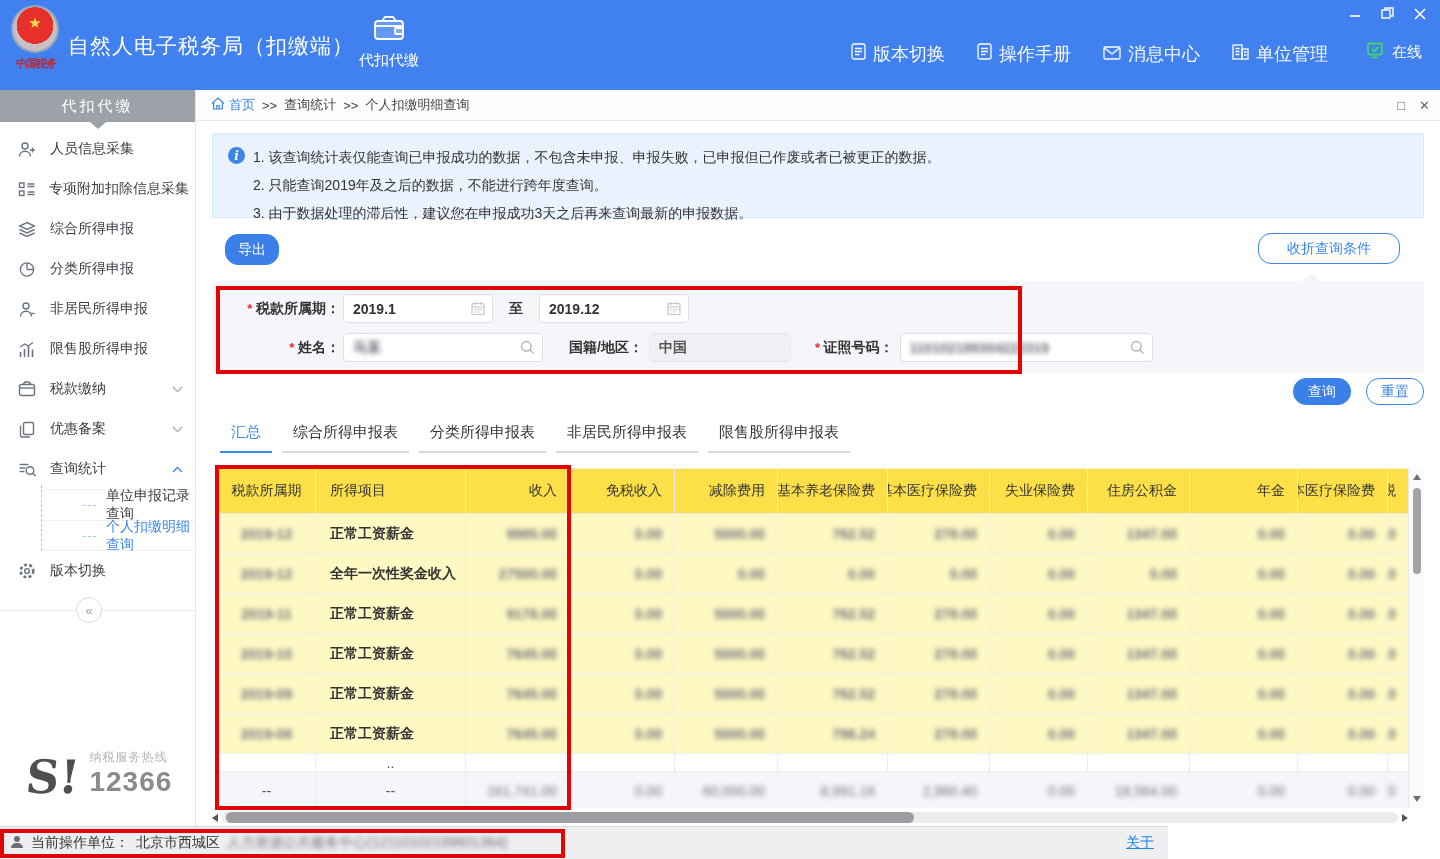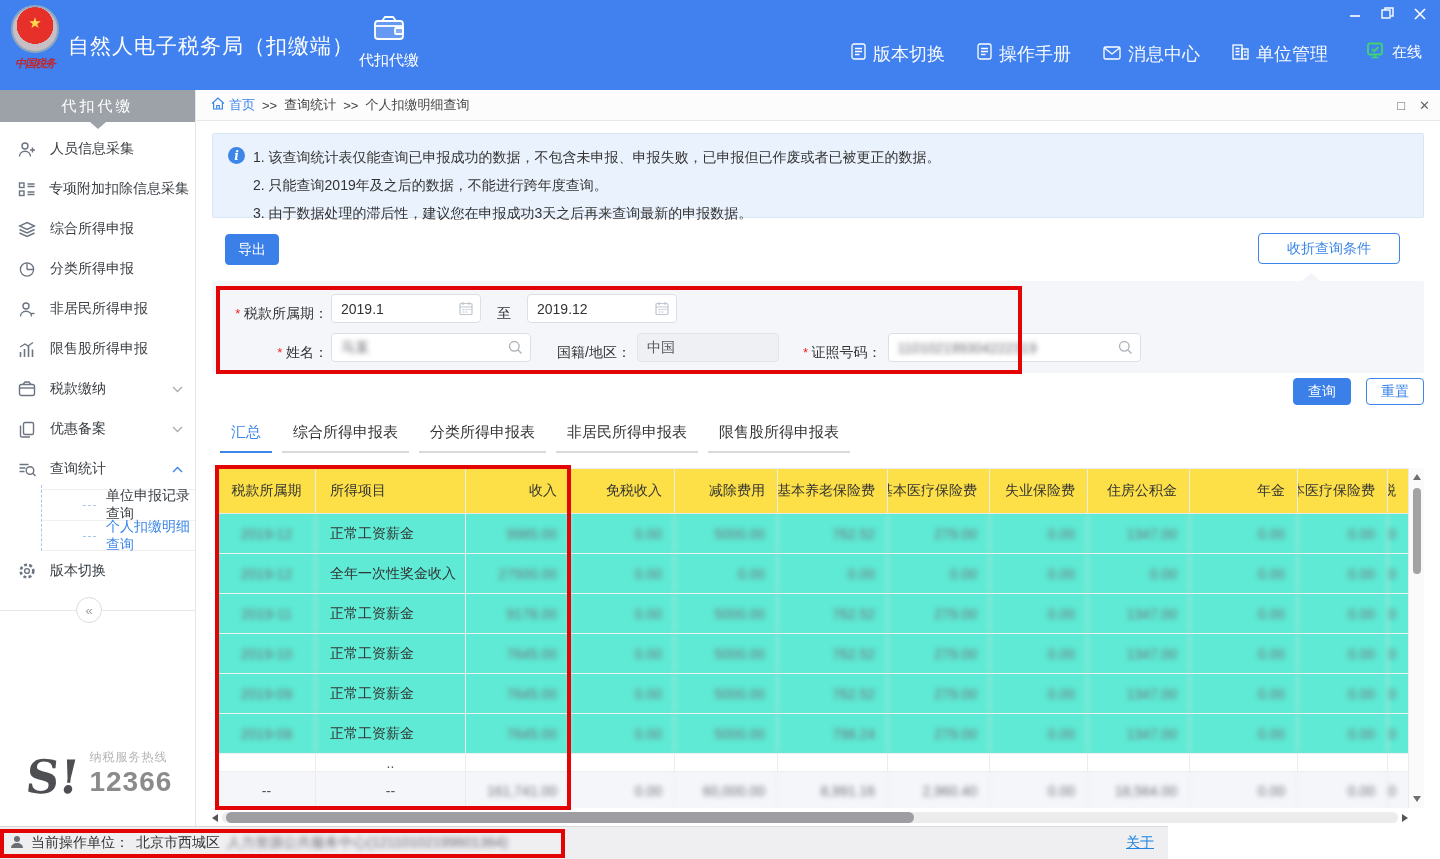--- a/index.html
+++ b/index.html
@@ -57,49 +57,49 @@
   .panel-ctl { position:absolute; right:10px; top:0; height:30px; display:flex; align-items:center; gap:14px; color:#666; font-size:13px; }
   .panel-ctl span { cursor:pointer; }
   
   .main { position:absolute; left:196px; top:121px; width:1244px; height:705px; background:#fff; }
   .notice { position:absolute; left:16px; top:12px; width:1212px; height:85px; background:#eaf3fd;
     border:1px solid #d8e7f8; border-radius:2px; padding:9px 14px 0 40px; }
   .notice .i-ico { position:absolute; left:15px; top:13px; width:17px; height:17px; border-radius:50%; background:#3b86e8;
     color:#fff; font-size:12px; font-style:italic; font-weight:bold; font-family:"DejaVu Serif",serif;
     display:flex; align-items:center; justify-content:center; }
   .notice p { font-size:14px; color:#333; line-height:28px; white-space:nowrap; }
-  .btn { display:flex; align-items:center; justify-content:center; border-radius:4px; font-size:14px; cursor:pointer; }
+  .btn { display:flex; align-items:center; justify-content:center; border-radius:13px; font-size:14px; cursor:pointer; }
   .btn-primary { background:#3b7fe8; color:#fff; border:1px solid #3b7fe8; }
   .btn-outline { background:#fff; color:#3b86e8; border:1px solid #3b86e8; }
   .export-btn { position:absolute; left:29px; top:113px; width:54px; height:31px; }
   .collapse-btn { position:absolute; left:1062px; top:112px; width:142px; height:31px; }
   .notch { position:absolute; left:1106px; top:152px; width:0; height:0;
     border-left:9px solid transparent; border-right:9px solid transparent; border-bottom:8px solid #f2f4f8; }
   .qpanel { position:absolute; left:16px; top:160px; width:1212px; height:92px; background:#f4f6fa; border-radius:2px; }
-  .qrow { position:absolute; left:0; display:flex; align-items:flex-end; }
+  .qrow { position:absolute; left:12px; display:flex; align-items:center;font-weight:bold; }
   .qrow1 { top:13px; } .qrow2 { top:52px; }
   .qlabel { font-size:14px; color:#333; white-space:nowrap; text-align:right; }
   .req:before { content:"* "; color:#f5222d; font-size:13px; }
   .qinput { position:relative; height:29px; background:#fff; border:1px solid #dcdfe6; border-radius:4px;
     display:flex; align-items:center; padding:0 26px 0 9px; font-size:14px; color:#333; }
   .qinput.noicon { padding-right:9px; }
   .qinput .fld-ico { position:absolute; right:7px; top:6px; }
   .qinput.disabled { background:#eef0f4; border-color:#e2e5ea; color:#555; }
   .blurtxt { filter:blur(2.6px); color:#6d6d78; }
   .actions { position:absolute; left:0; top:257px; width:1228px; display:flex; justify-content:flex-end; gap:15px; }
   .actions .btn { width:58px; height:27px; }
   
   .tabs { position:absolute; left:24px; top:302px; display:flex; }
   .tab { font-size:15px; color:#333; padding:0 11px 9px 11px; margin-right:10px; border-bottom:2px solid #d9d9d9; cursor:pointer; white-space:nowrap; }
   .tab.active { color:#3b86e8; border-bottom-color:#3b86e8; }
   
   .tbl { position:absolute; left:22px; top:347px; width:1190px; height:340px; overflow:hidden; border-top:1px solid #ececec; }
   .t-row { display:flex; width:1190px; border-bottom:1px solid #efefef; }
   .t-head { height:45px; background:#fde047; border-bottom:1px solid #e6e8eb;font-family:Liberation Serif, serif; }
-  .t-row.data { height:40px; background:#5eead4; }
+  .t-row.data { height:40px; background:#fef9c3;font-weight:bold; }
   .t-row.ellipsis-row { height:18px; overflow:hidden; }
   .t-row.total-row { height:37px; background:#f4f6fa; border-bottom:none; }
   .t-cell { display:flex; align-items:center; border-right:1px solid #ececec; font-size:14px; color:#555;
     overflow:hidden; white-space:nowrap; flex-shrink:0; }
   .t-head .t-cell { color:#333; }
   .t-cell.num { justify-content:flex-end; padding-right:12px; }
   .t-cell.center { justify-content:center; }
   .t-cell.left { justify-content:flex-start; padding-left:14px; color:#333; }
   .t-cell.blur { filter:blur(2.6px); color:#73737e; }
   .c0{width:98px;} .c1{width:150px;} .c2{width:104px;} .c3{width:105px;} .c4{width:103px;} .c5{width:110px;}

